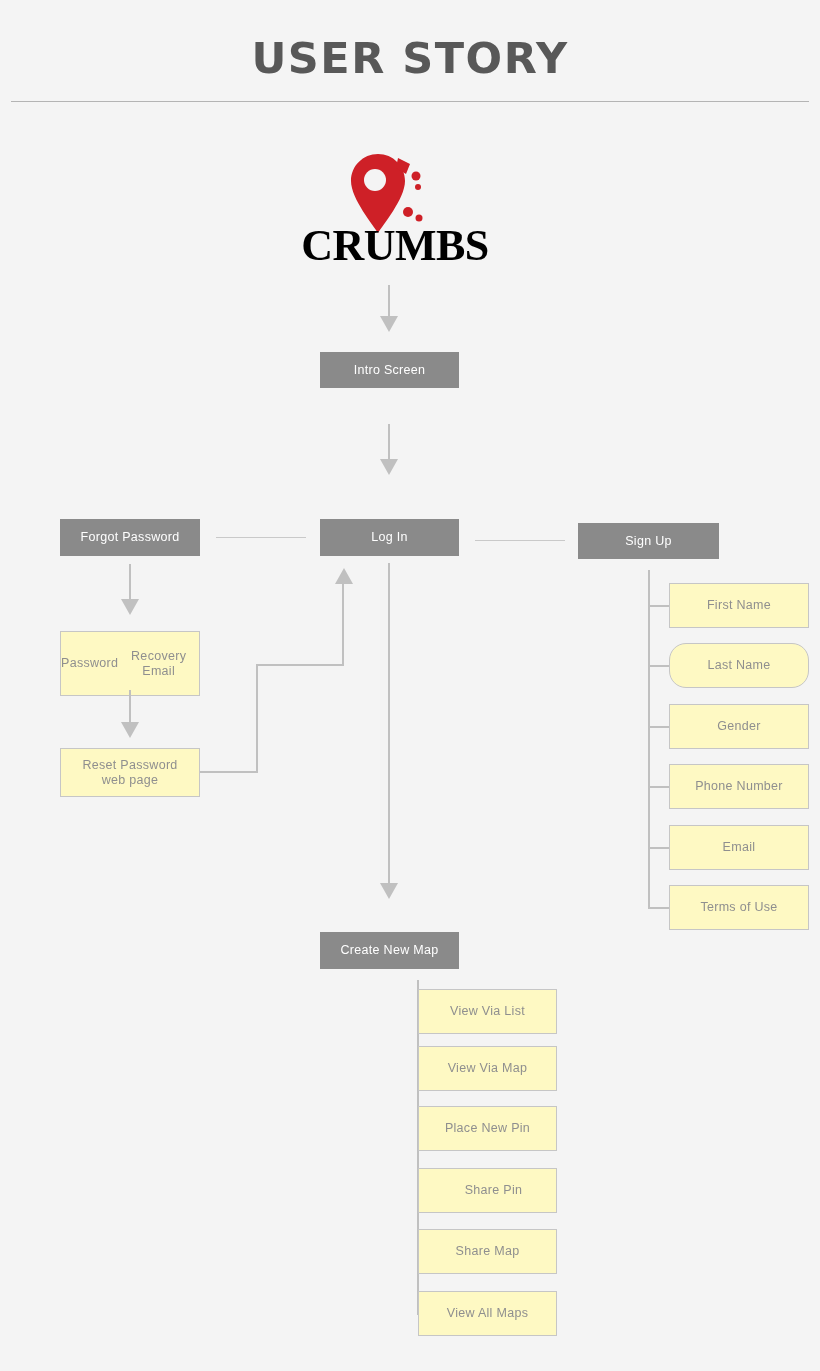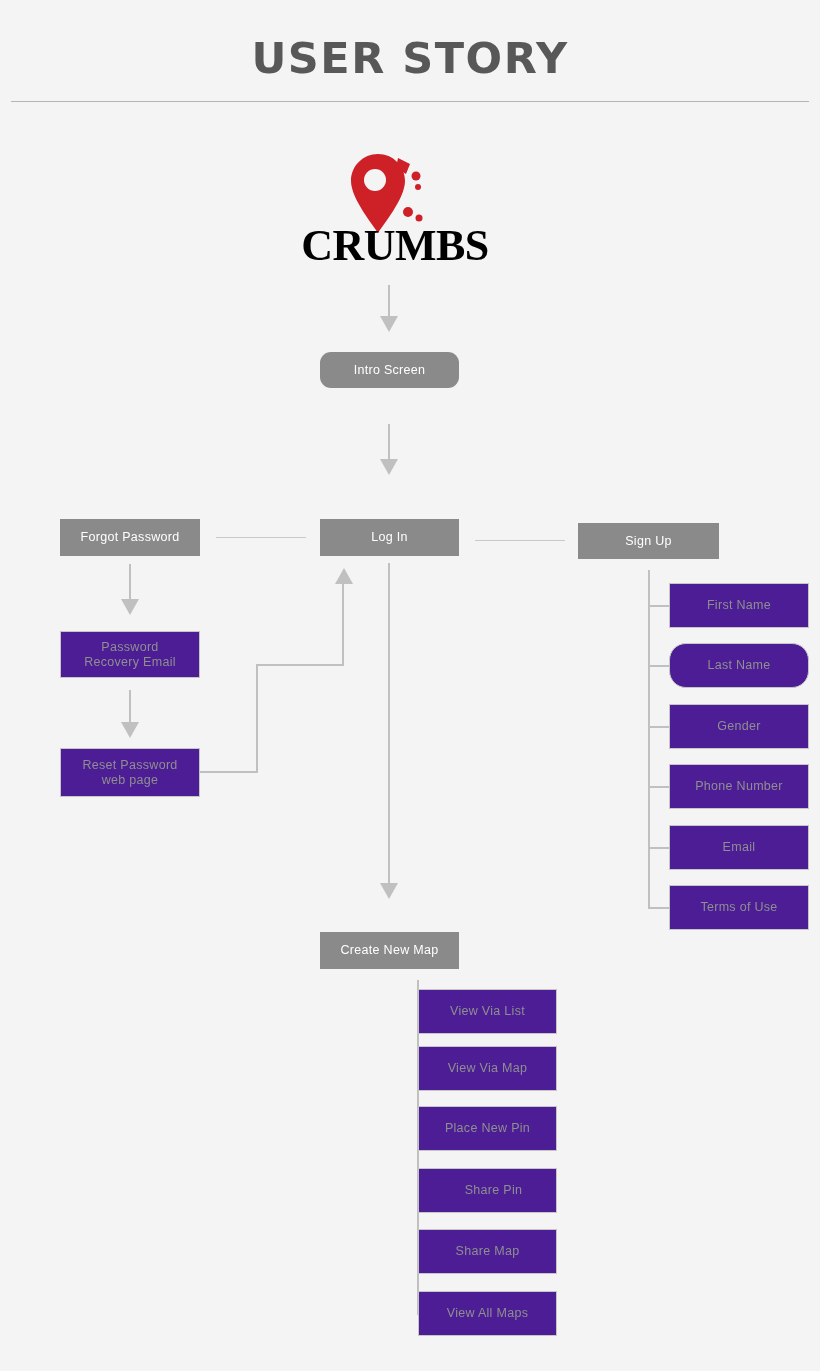--- a/index.html
+++ b/index.html
@@ -80,21 +80,21 @@
     font-size: 12.5px;
     line-height: 15px;
     letter-spacing: 0.3px;
   }
   .box.solid {
     background: #8a8a8a;
     color: #ffffff;
     border: none;
   }
   .box.outline {
-    background: #4c1d95;
+    background: #fef9c3;
     color: #8f8f8f;
     border: 1px solid #c6c6c6;
   }
 
   
   .vline {
     position: absolute;
     width: 2px;
     background: #c0c0c0;
   }
@@ -139,21 +139,21 @@
       <circle cx="148" cy="37" r="3" fill="#ce2027"></circle>
       <circle cx="138" cy="62" r="5" fill="#ce2027"></circle>
       <circle cx="149" cy="68" r="3.5" fill="#ce2027"></circle>
     </svg>
     <div class="logo-word">CRUMBS</div>
   </div>
 
   <div class="vline" style="left:388px; top:285px; height:33px;"></div>
   <div class="arrowhead down" style="left:380px; top:316px;"></div>
 
-  <div class="box solid" style="left:320px; top:352px; width:139px; height:36px;border-radius:11px;">
+  <div class="box solid" style="left:320px; top:352px; width:139px; height:36px;">
     <span>Intro Screen</span>
   </div>
 
   <div class="vline" style="left:388px; top:424px; height:37px;"></div>
   <div class="arrowhead down" style="left:380px; top:459px;"></div>
 
   <div class="box solid" style="left:320px; top:519px; width:139px; height:37px;">
     <span>Log In</span>
   </div>
 
@@ -164,21 +164,21 @@
   <div class="box solid" style="left:578px; top:523px; width:141px; height:36px;">
     <span>Sign Up</span>
   </div>
 
   <div class="hline thin" style="left:216px; top:537px; width:90px;"></div>
   <div class="hline thin" style="left:475px; top:540px; width:90px;"></div>
 
   <div class="vline" style="left:129px; top:564px; height:37px;"></div>
   <div class="arrowhead down" style="left:121px; top:599px;"></div>
 
-  <div class="box outline" style="left:60px; top:631px; width:140px; height:47px; flex-direction:column;">
+  <div class="box outline" style="left:60px; top:631px; width:140px; height:65px; flex-direction:row;">
     <span>Password</span>
     <span>Recovery Email</span>
   </div>
 
   <div class="vline" style="left:129px; top:690px; height:34px;"></div>
   <div class="arrowhead down" style="left:121px; top:722px;"></div>
 
   <div class="box outline" style="left:60px; top:748px; width:140px; height:49px; flex-direction:column;">
     <span>Reset Password</span>
     <span>web page</span>

